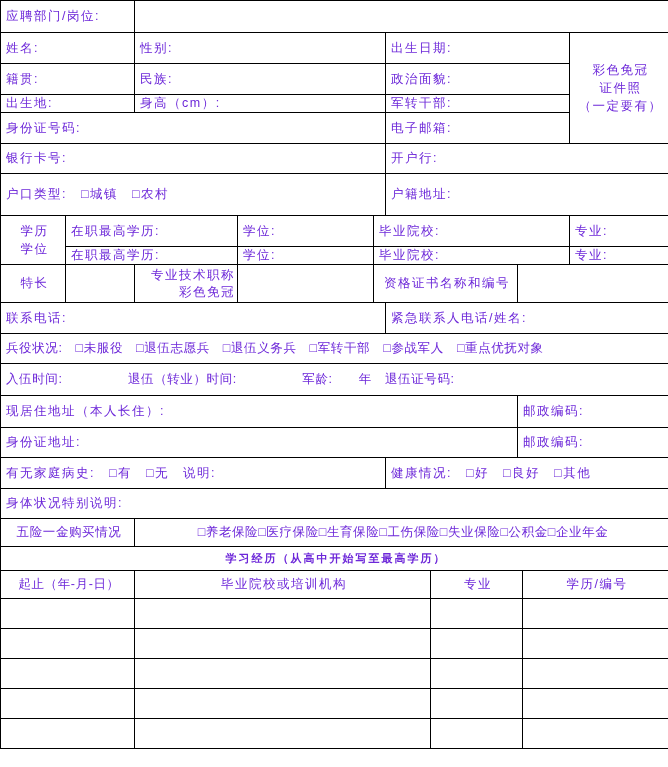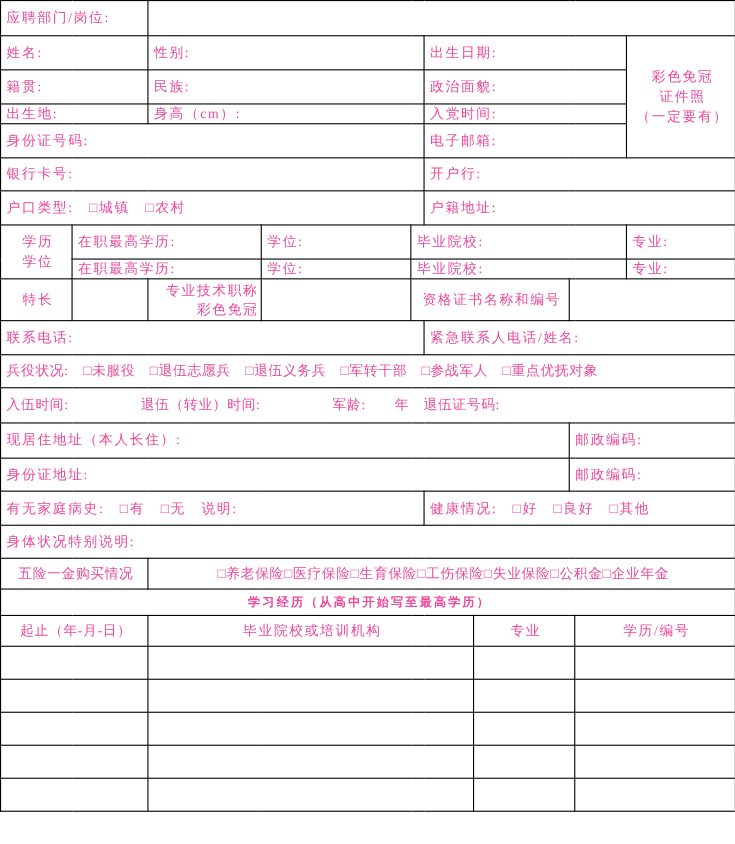--- a/index.html
+++ b/index.html
@@ -1,23 +1,23 @@
 <!DOCTYPE html>
 <html><head>
 <meta charset="utf-8">
 <style>
   html,body{margin:0;padding:0;background:#ffffff;}
   .sheet{width:668px;height:767px;background:#fff;box-sizing:border-box;}
   table.form{
     border-collapse:collapse;
     table-layout:fixed;
     width:668px;
-    font-family:Liberation Serif, serif;
+    font-family:Liberation Sans, sans-serif;
     font-size:12.5px;
-    color:#ec4899;
+    color:#6d28d9;
     letter-spacing:1.5px;
   }
   table.form td{
     border:1px solid #000;
     padding:0 2px 0 5px;
     vertical-align:middle;
     overflow:hidden;
     white-space:nowrap;
     box-sizing:border-box;
   }
@@ -73,34 +73,34 @@
 
   <tr style="height:31px">
     <td colspan="2">籍贯:</td>
     <td colspan="3">民族:</td>
     <td colspan="4">政治面貌:</td>
   </tr>
 
   <tr style="height:17px">
     <td colspan="2">出生地:</td>
     <td colspan="3">身高（cm）:</td>
-    <td colspan="4">入党时间:</td>
+    <td colspan="4">军转干部:</td>
   </tr>
 
   <tr style="height:31px">
     <td colspan="5">身份证号码:</td>
     <td colspan="4">电子邮箱:</td>
   </tr>
 
   <tr style="height:30px">
     <td colspan="5">银行卡号:</td>
     <td colspan="5">开户行:</td>
   </tr>
 
-  <tr style="height:31px">
+  <tr style="height:42px">
     <td colspan="5">户口类型:　□城镇　□农村</td>
     <td colspan="5">户籍地址:</td>
   </tr>
 
   <tr style="height:31px">
     <td rowspan="2" class="c">
       <div class="stack">
         <span>学历</span>
         <span>学位</span>
       </div>

